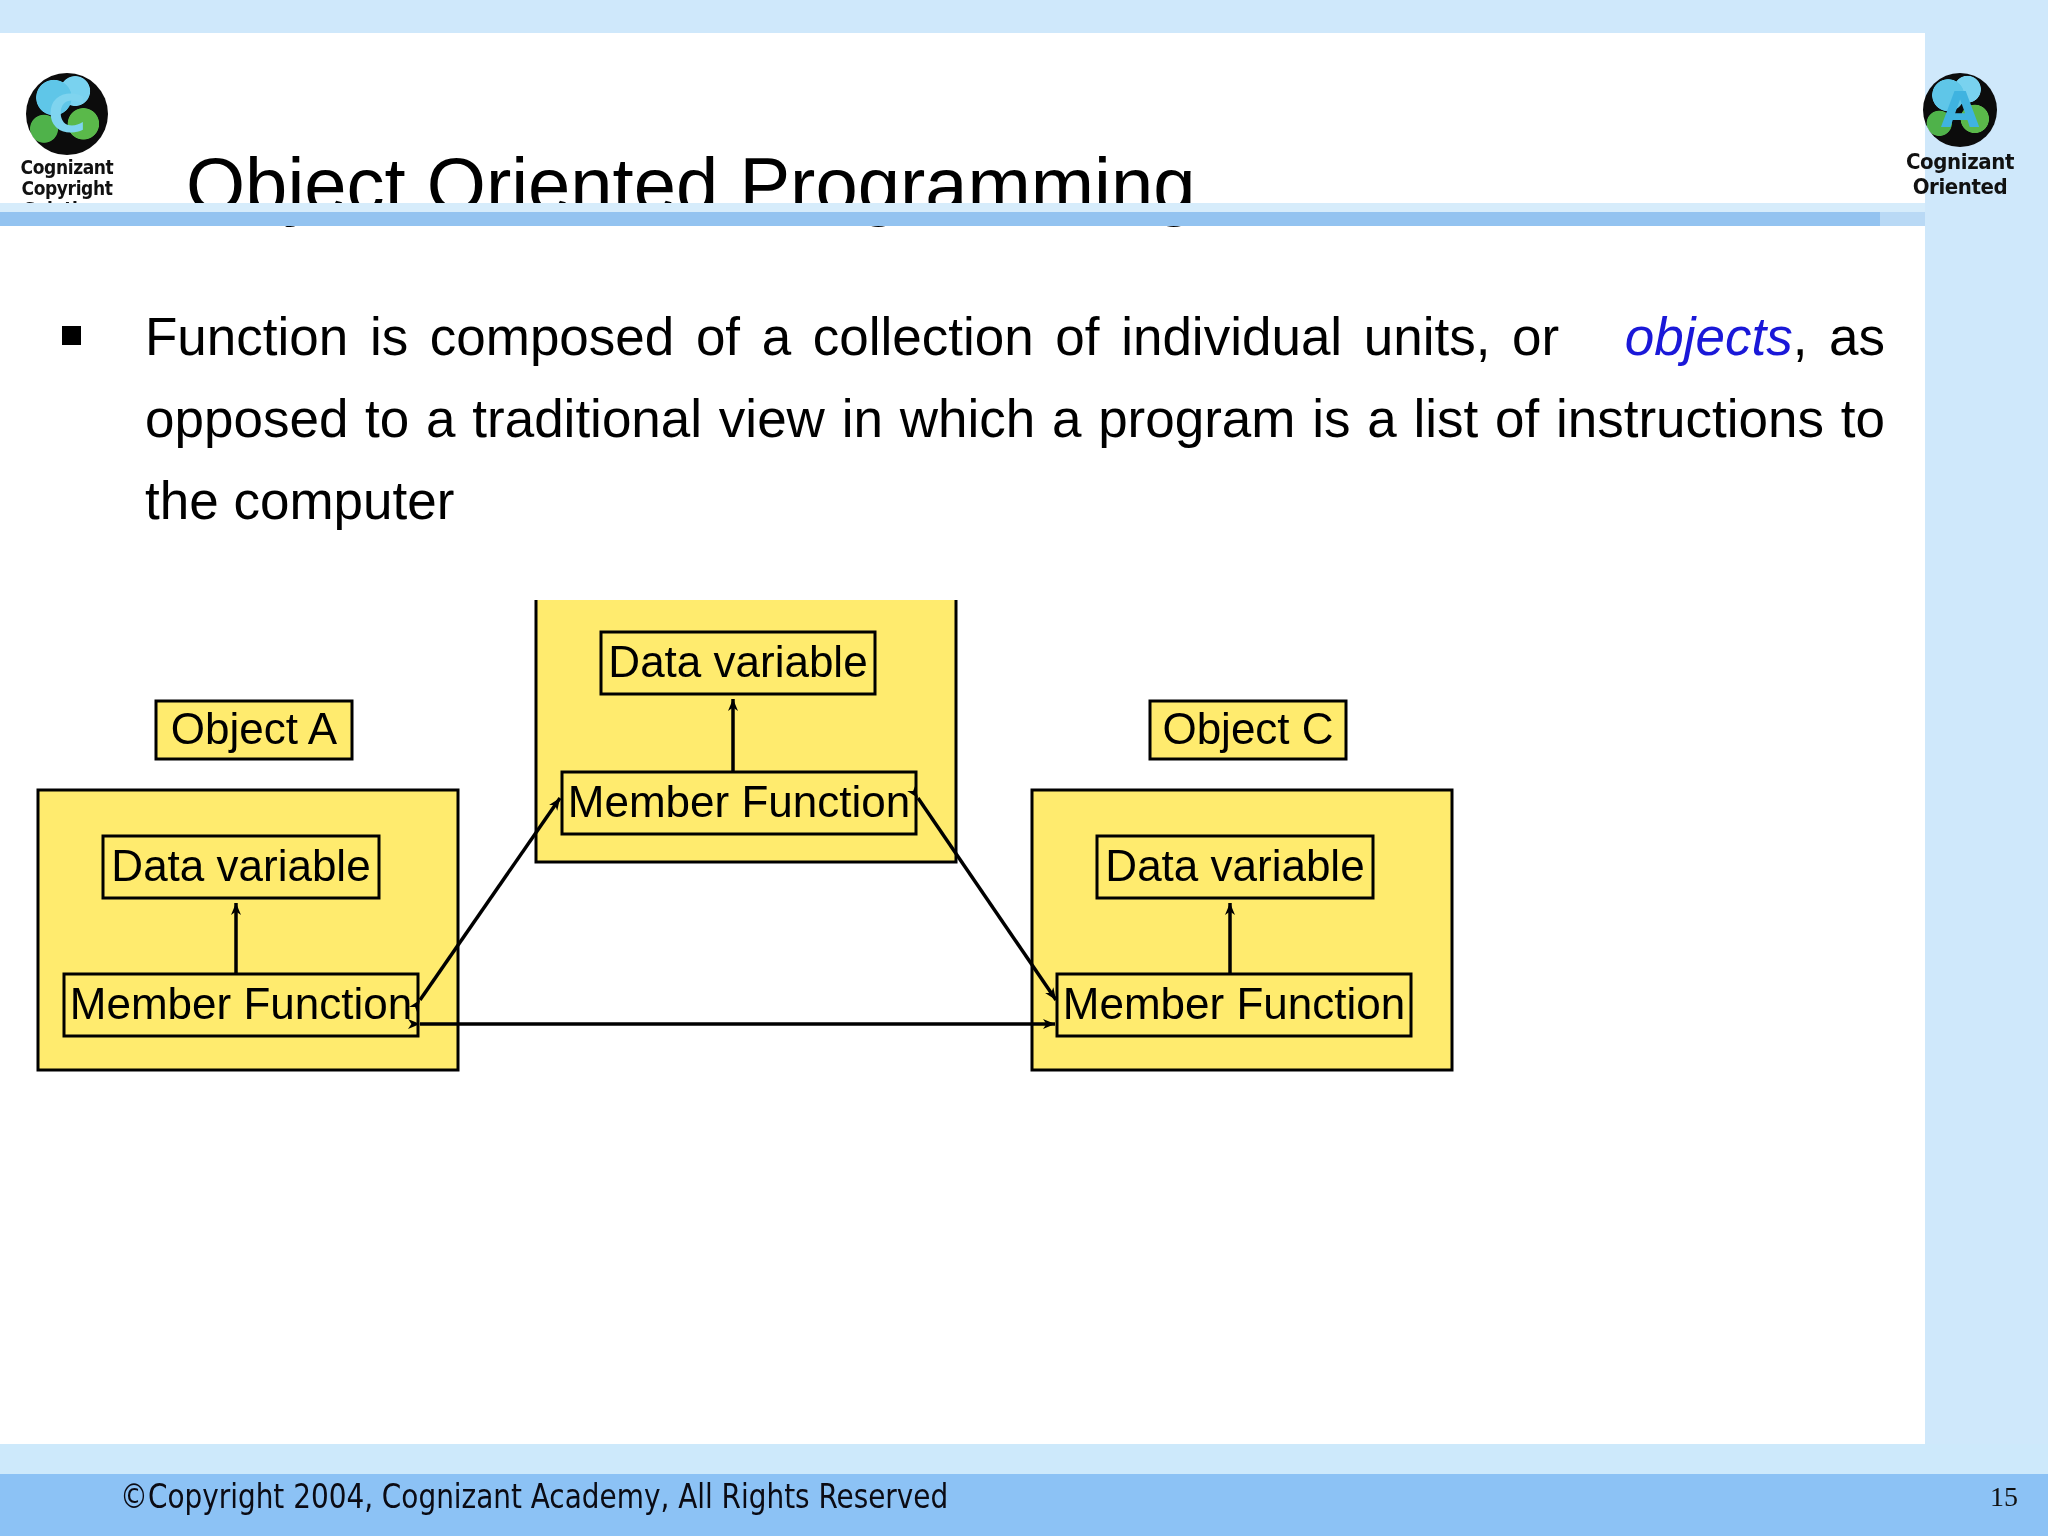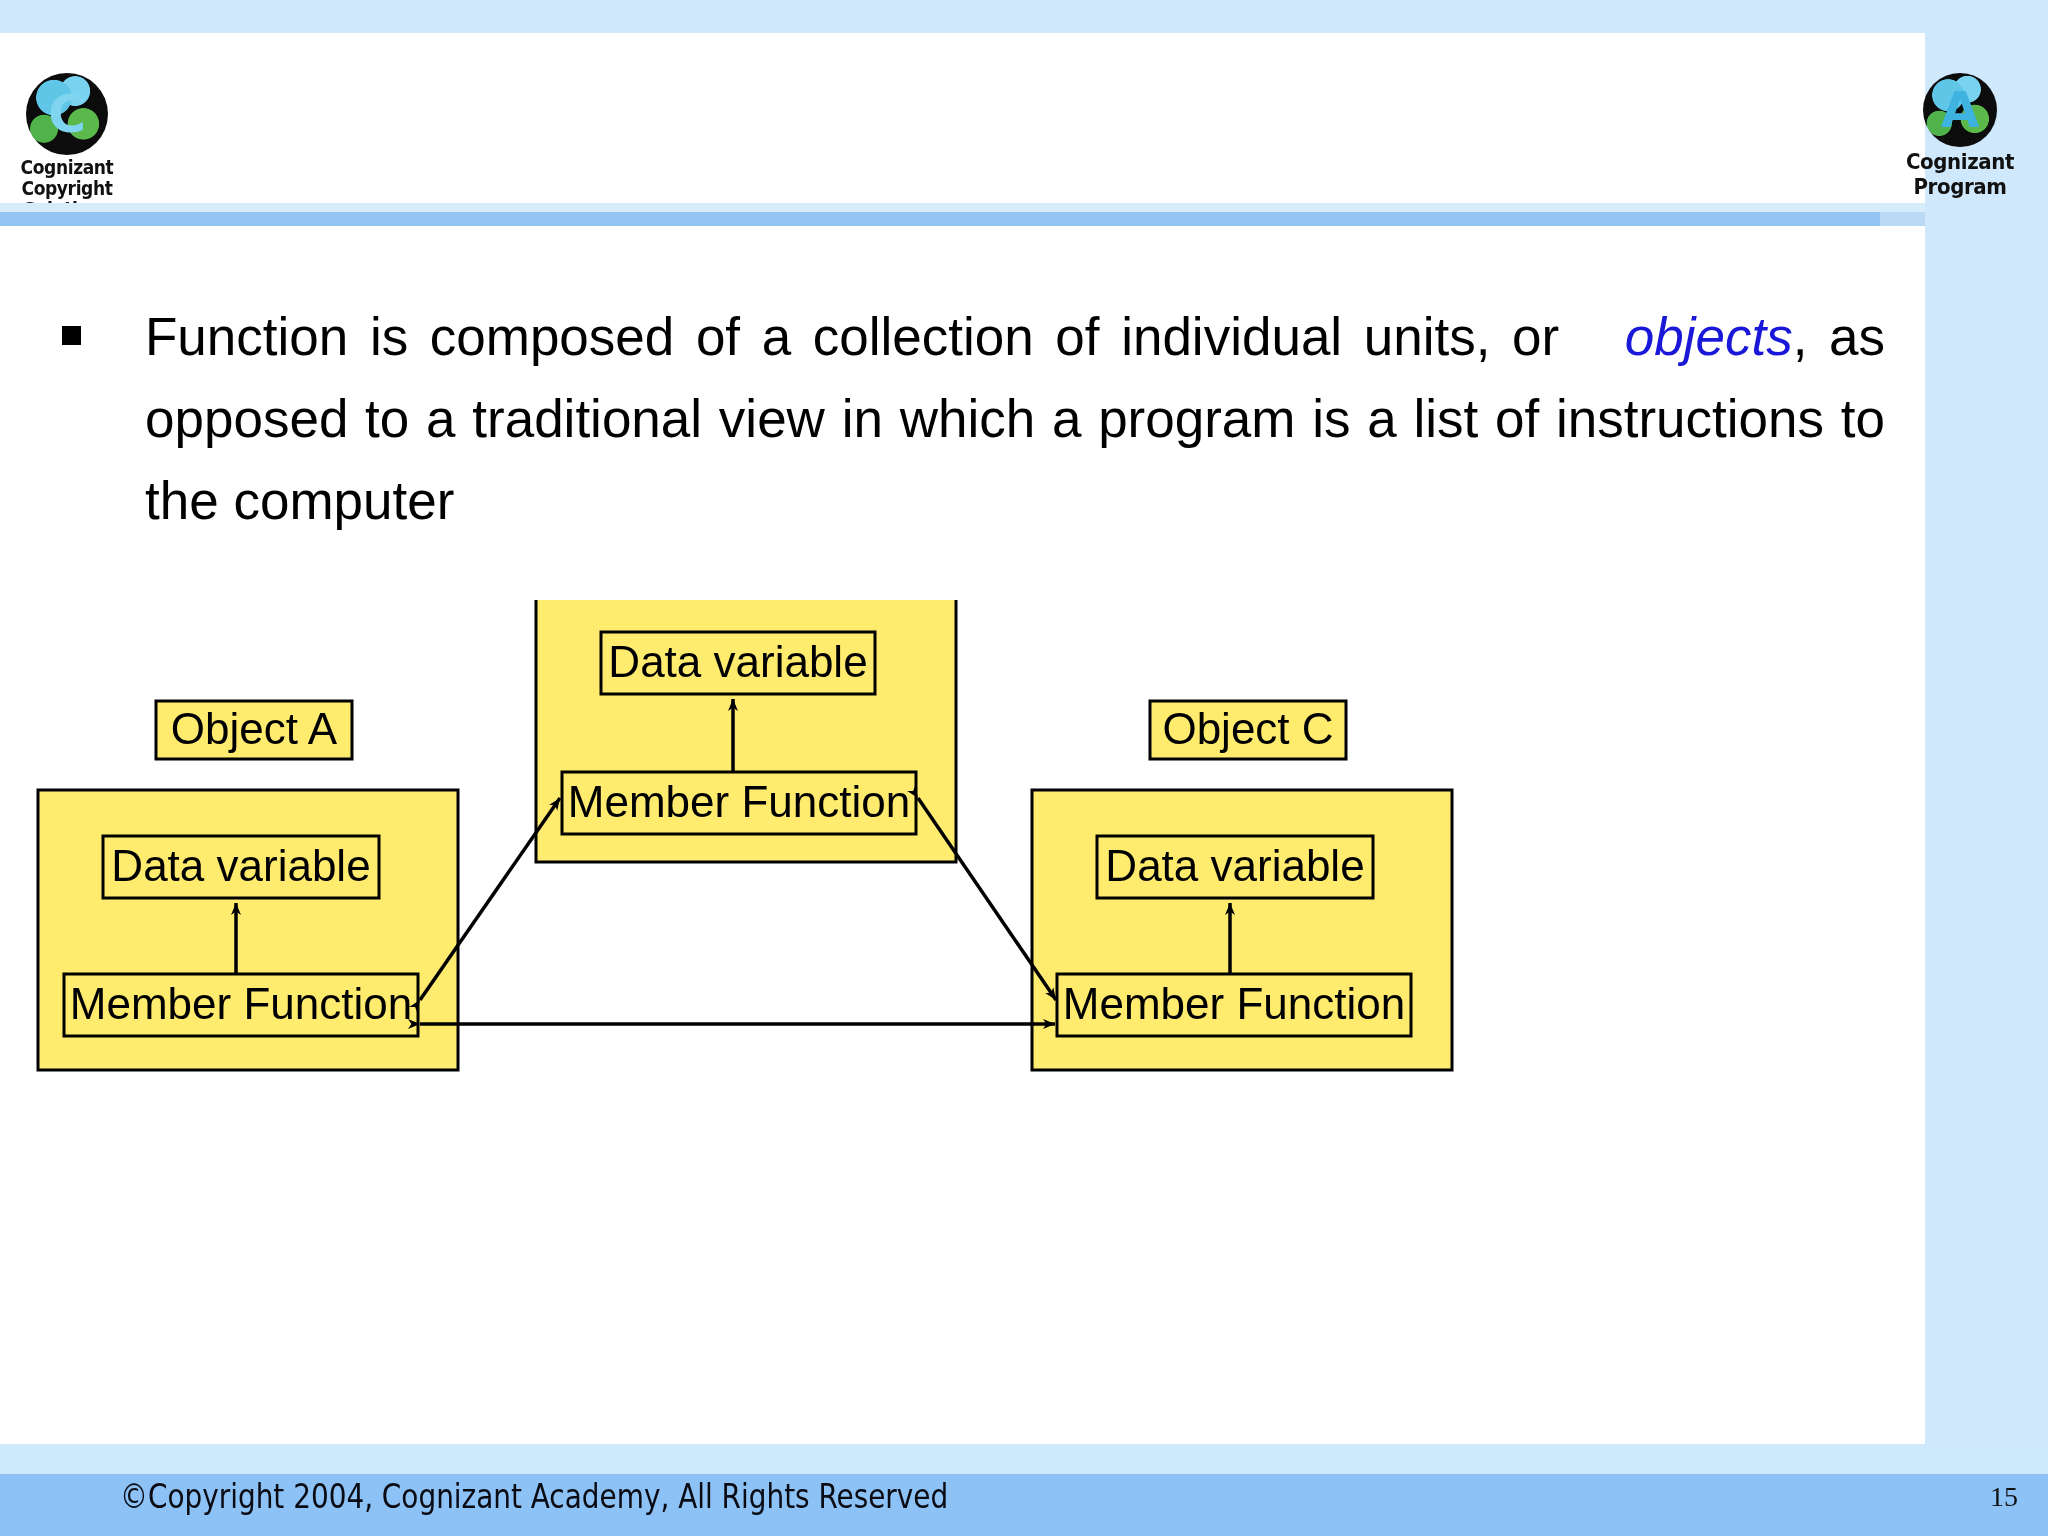--- a/index.html
+++ b/index.html
@@ -161,23 +161,24 @@
       <div class="lname">Cognizant</div>
       <div class="lname">Copyright</div>
       <div class="lname">Solutions</div>
     </div>
 
     <div class="logo-right">
       <div class="globe">
         <span class="cmark">A</span>
       </div>
       <div class="lname">Cognizant</div>
-      <div class="lname">Program</div>
+      <div class="lname">Oriented</div>
     </div>
 
+    <div class="title">Object Oriented Programming</div>
   </div>
 
   <div class="hdr-rule-light"></div>
   <div class="hdr-rule-dark"></div>
   <div class="hdr-rule-cap"></div>
 
   <div class="bullet-wrap">
     <div class="bullet-marker"></div>
     <div class="bullet-text">
       <span>Function is composed of a collection of individual units, or </span><span class="kw">objects</span><span>, as opposed to a traditional view in which a program is a list of instructions to the computer</span>

